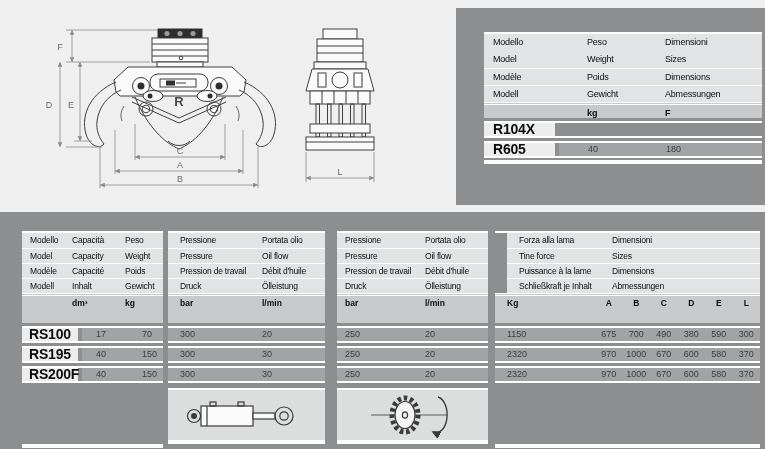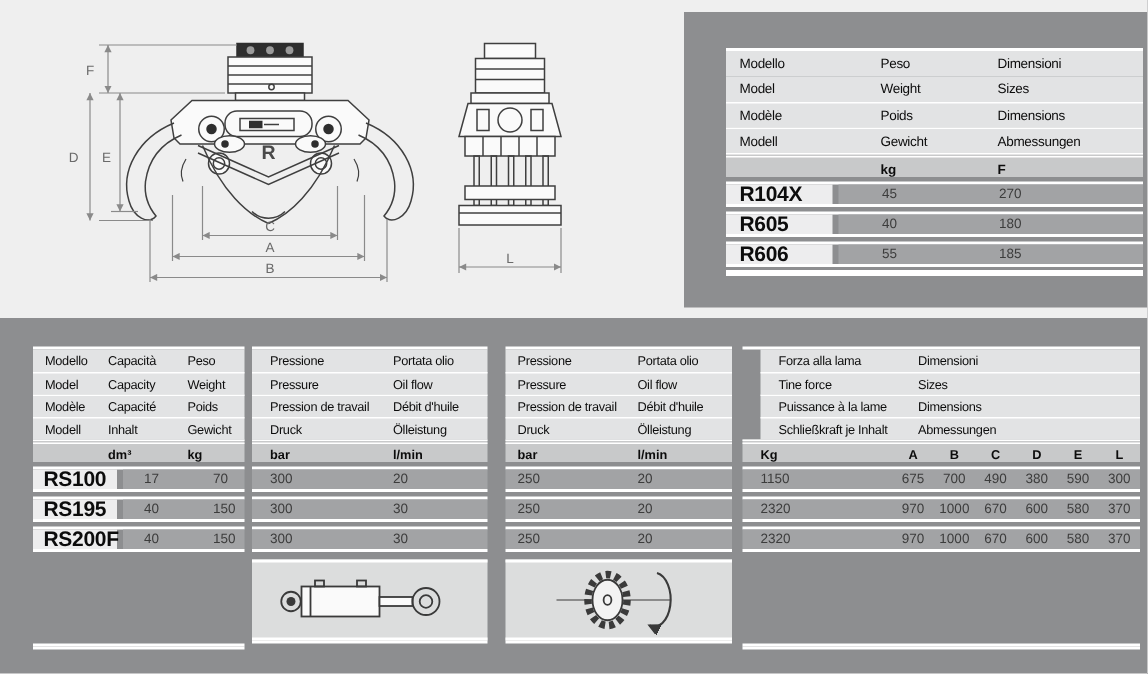--- a/index.html
+++ b/index.html
@@ -16,21 +16,21 @@
 
   
   .hrow {
     height:15px; line-height:15px; background:#e2e3e4;
     font-size:8.5px; font-weight:normal; color:#0c0c0c;
     letter-spacing:-0.2px; display:grid; white-space:nowrap;
   }
   .hrow + .hrow { border-top:1px solid #fff; }
   .hblock { border-top:2px solid #fff; }
   .urow {
-    height:15px; line-height:15px; background:#c8c9ca;
+    height:30px; line-height:15px; background:#c8c9ca;
     font-size:8.5px; font-weight:bold; color:#0c0c0c;
     border-top:3px double #fff; display:grid; white-space:nowrap;
   }
   .drow {
     margin-top:3px; border-top:2px solid #fff; border-bottom:2px solid #fff;
     display:flex; font-size:9px; color:#3c3c3c; white-space:nowrap;
   }
   .drow .bar {
     flex:1; background:#a2a3a5; height:13px; line-height:13px; display:grid;
   }
@@ -224,39 +224,27 @@
       </div>
       <div class="urow">
         <span></span>
         <span>kg</span>
         <span>F</span>
       </div>
 
       <div class="drow">
         <span class="mcell">R104X</span>
           <span class="gap"></span>
-        <div class="bar">
-          <span>45</span>
-          <span>270</span>
-        </div>
       </div>
       <div class="drow">
         <span class="mcell">R605</span>
           <span class="gap"></span>
         <div class="bar">
           <span>40</span>
           <span>180</span>
-        </div>
-      </div>
-      <div class="drow">
-        <span class="mcell">R606</span>
-          <span class="gap"></span>
-        <div class="bar">
-          <span>55</span>
-          <span>185</span>
         </div>
       </div>
       <div class="endline"></div>
     </div>
   </div>
 
   <div id="bottom-panel" class="panel">
 
     <div id="s1" class="sect">
       <div class="hblock">

